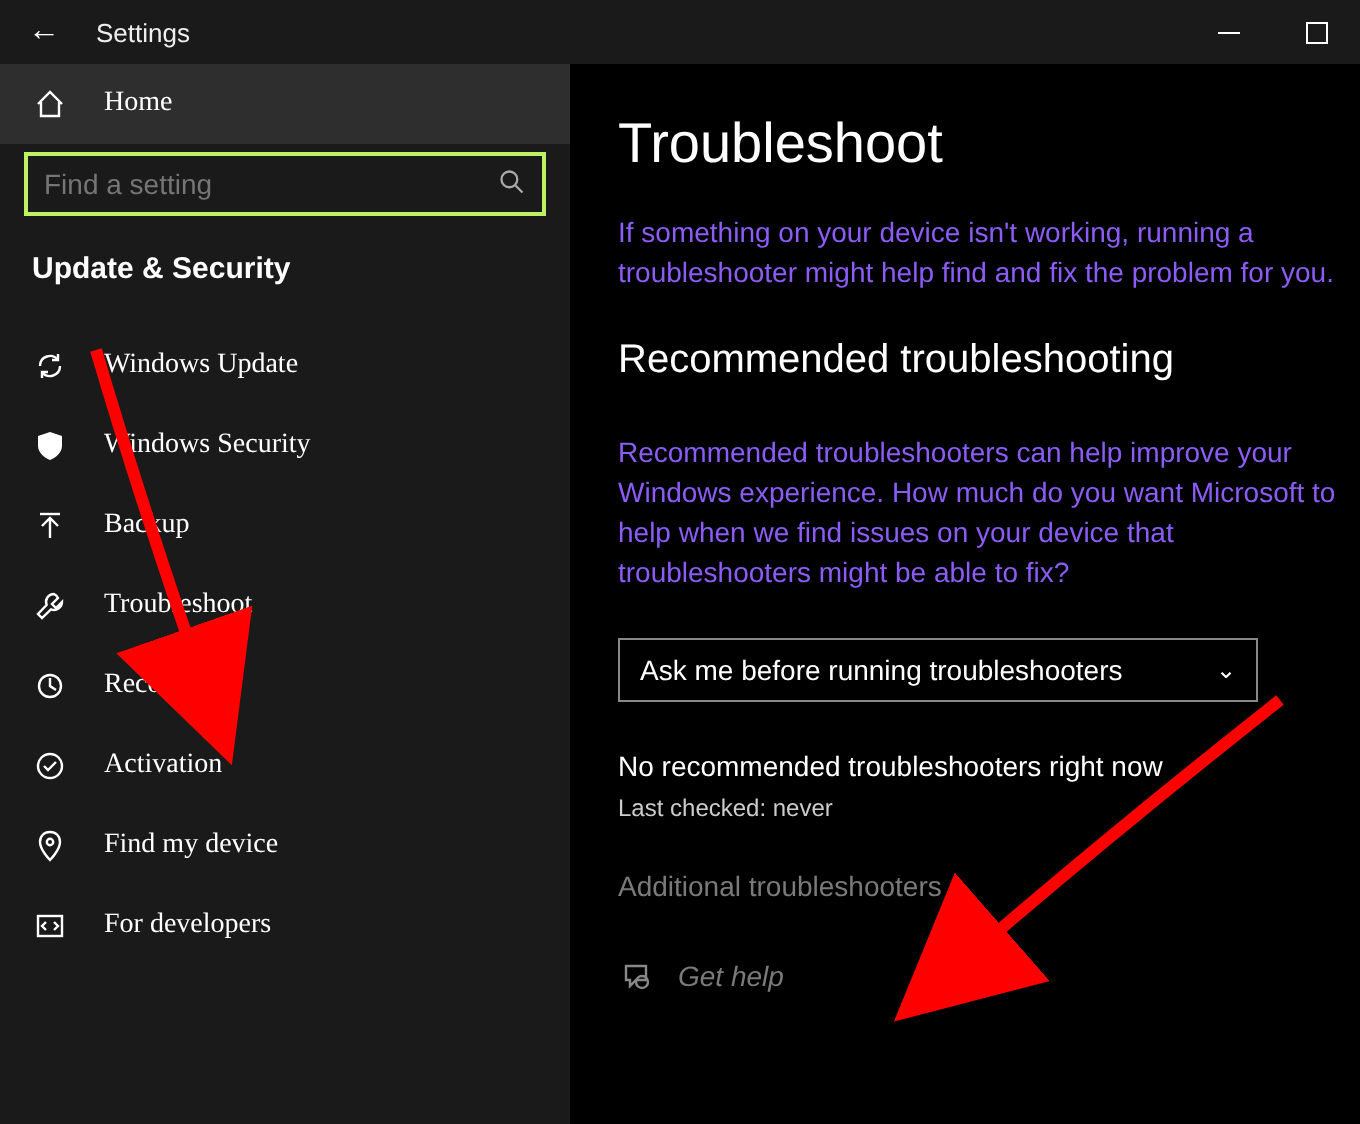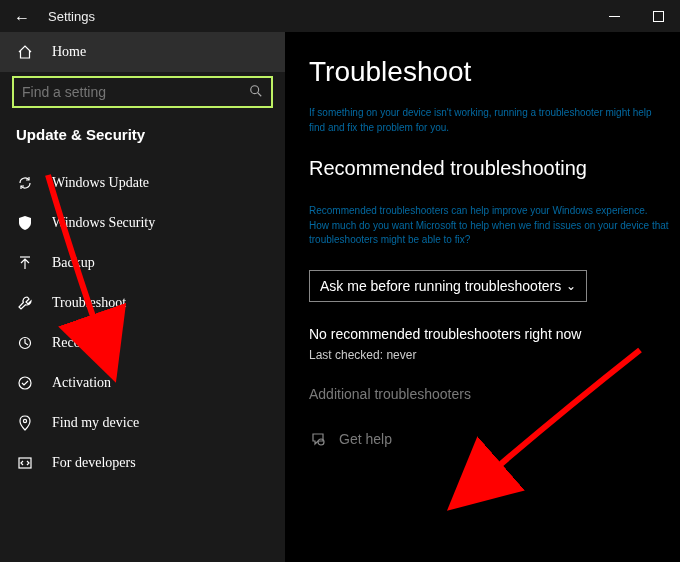--- a/index.html
+++ b/index.html
@@ -25,28 +25,28 @@
   .side-item .icon { width:18px; height:18px; margin-right:18px; display:flex; align-items:center; justify-content:center; color:#fff;}
   .side-item .label { font-size:14px; color:#fff; }
   .home-item { background:#2e2e2e; margin-bottom:4px;}
   .searchwrap { padding: 0 12px 12px 12px; }
   .searchbox { display:flex; align-items:center; border:2px solid #bef264; height:32px; padding:0 8px;}
   .searchbox input { flex:1; background:transparent; border:none; color:#aaa; font-size:14px; outline:none;}
   .searchbox .sicon { color:#aaa; font-size:14px;}
   .section { font-weight:600; font-size:15px; padding:6px 16px 16px 16px;}
   .main { flex:1; background:#000; padding: 24px 0 0 24px; overflow:hidden; }
   .main h1 { font-weight:400; font-size:28px; margin-bottom:18px;}
-  .main p { font-size:10px; color:#0369a1; line-height:1.45; margin-bottom:22px; max-width:360px;}
+  .main p { font-size:14px; color:#8b5cf6; line-height:1.45; margin-bottom:22px; max-width:360px;}
   .main h2 { font-weight:400; font-size:20px; margin-bottom:24px;}
-  .select { display:inline-flex; align-items:center; border:1px solid #888; height:32px; padding:0 10px; width:278px; justify-content:space-between; cursor:pointer; margin-bottom:24px;}
+  .select { display:inline-flex; align-items:center; border:1px solid #888; height:32px; padding:0 10px; width:320px; justify-content:space-between; cursor:pointer; margin-bottom:24px;}
   .select .chev { font-size:12px;}
   .subh { font-size:14px; color:#fff; margin-bottom:6px;}
   .subt { font-size:12px; color:#ccc; margin-bottom:24px;}
   .link-muted { font-size:14px; color:#7a7a7a; margin-bottom:28px; cursor:pointer;}
-  .gethelp { display:flex; align-items:center; gap:12px; font-size:14px; color:#7a7a7a; margin-top:10px;}
+  .gethelp { display:flex; align-items:center; gap:12px; font-size:14px; color:#7a7a7a; margin-top:10px;font-style:italic;}
   .gethelp .gi { width:18px; height:18px; display:flex; align-items:center; justify-content:center;}
   .arrow { position:absolute; pointer-events:none; }
   .arrow svg { overflow:visible; }
   .nav { padding-top:4px; }
 </style>
 </head>
 <body>
 
 <div class="titlebar">
   <div class="back">←</div>

